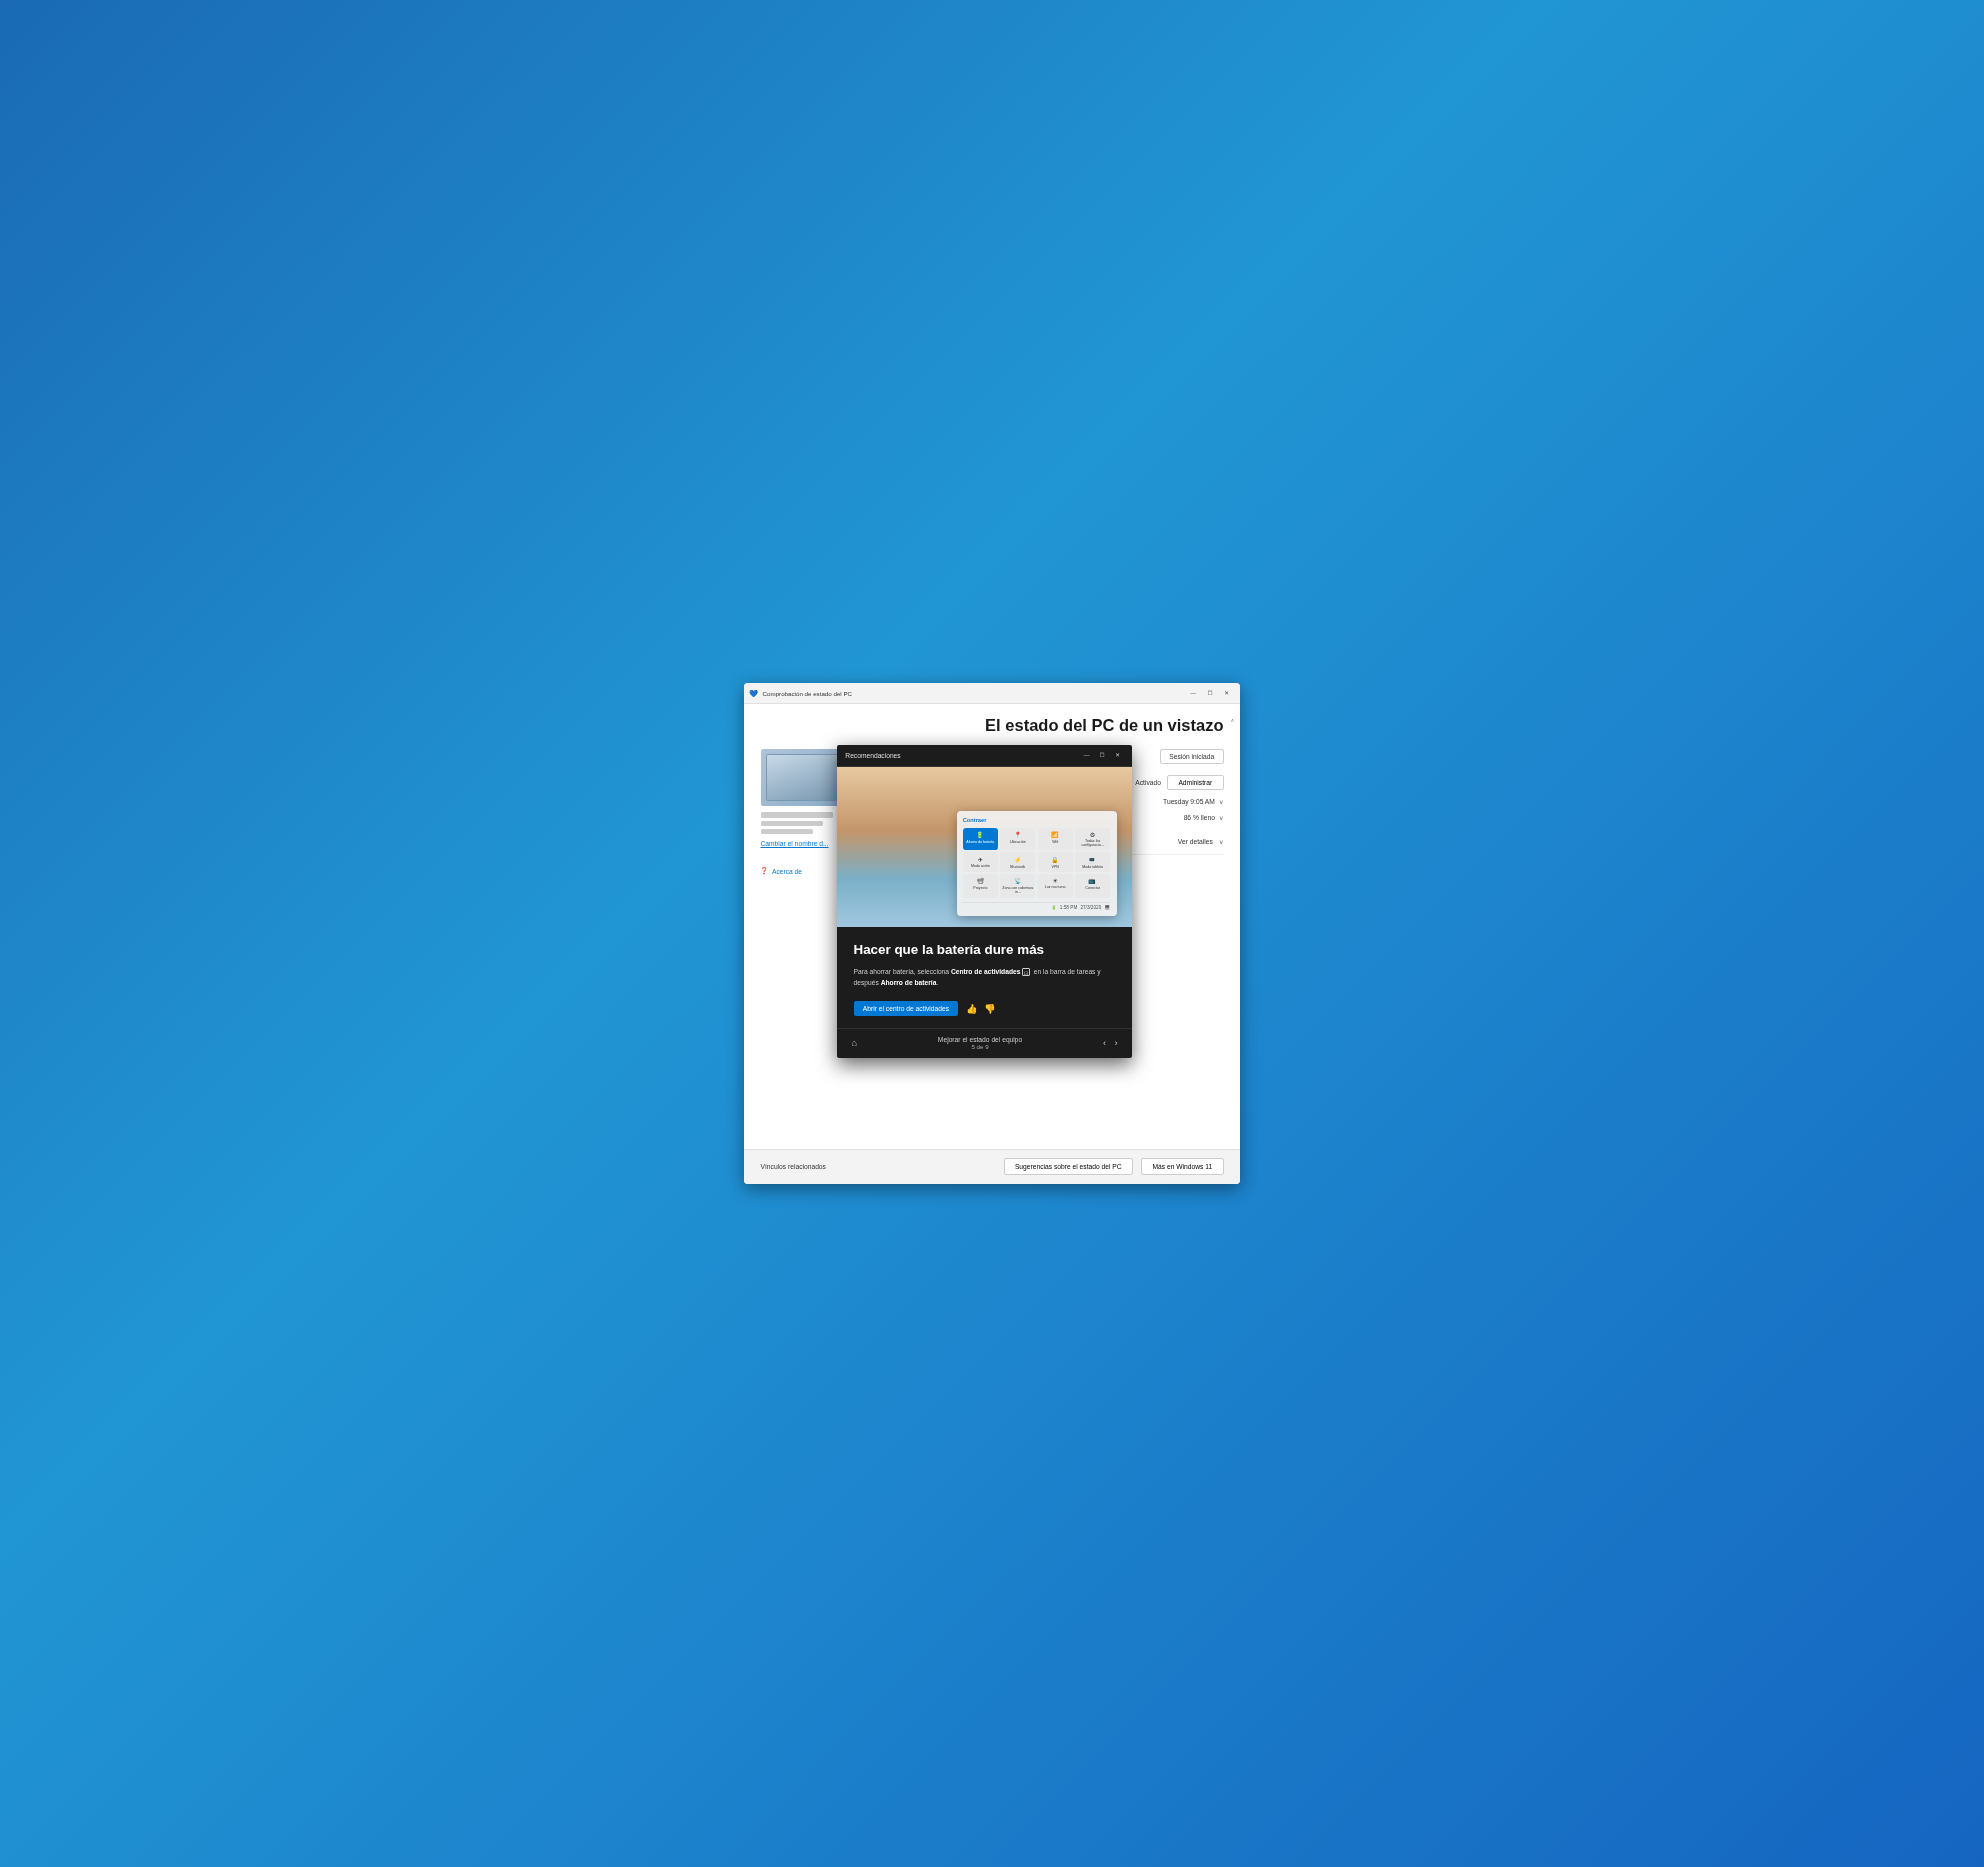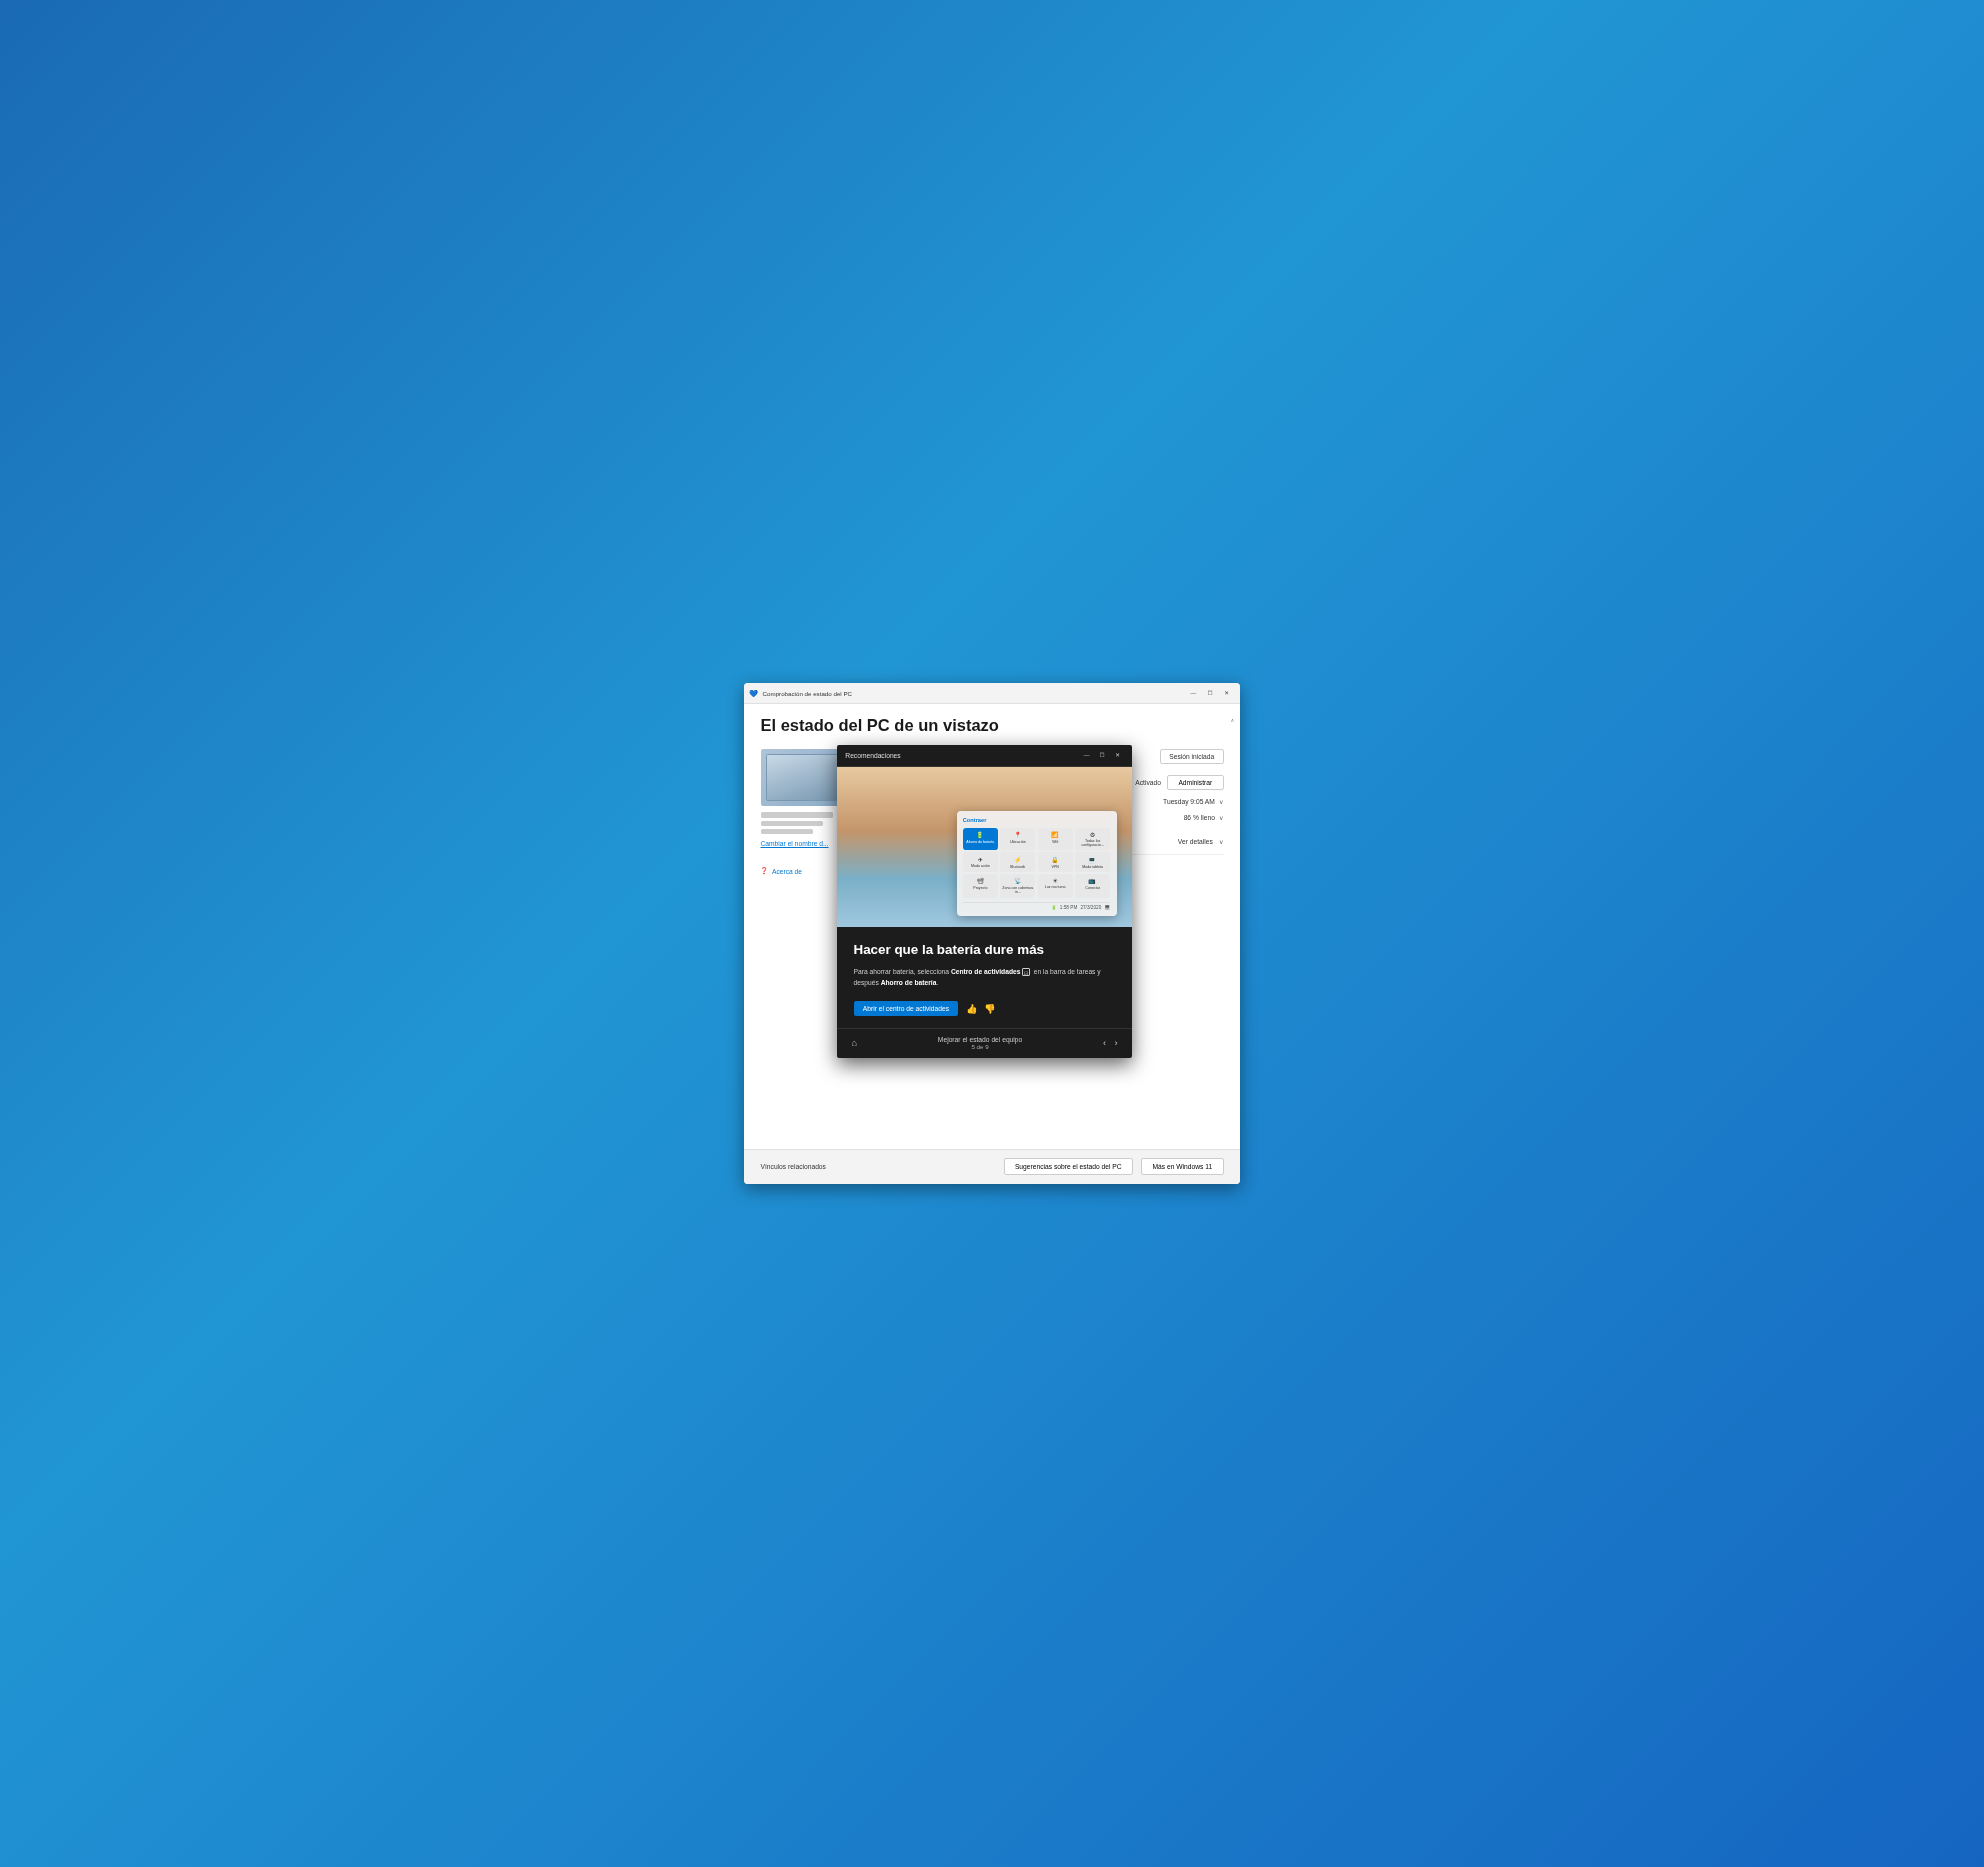--- a/index.html
+++ b/index.html
@@ -72,20 +72,21 @@
       padding: 12.4px 16.5px 12.4px 16.5px;
       position: relative;
       min-height: 445px;
     }
 
     .page-title {
       font-size: 16.5px;
       font-weight: 600;
       color: #1a1a1a;
       margin-bottom: 14px;
+      text-align: right;
     }
 
     
     .scroll-indicator {
       position: absolute;
       right: 4.1px;
       top: 12.4px;
       width: 7.2px;
       height: 7.2px;
       display: flex;

